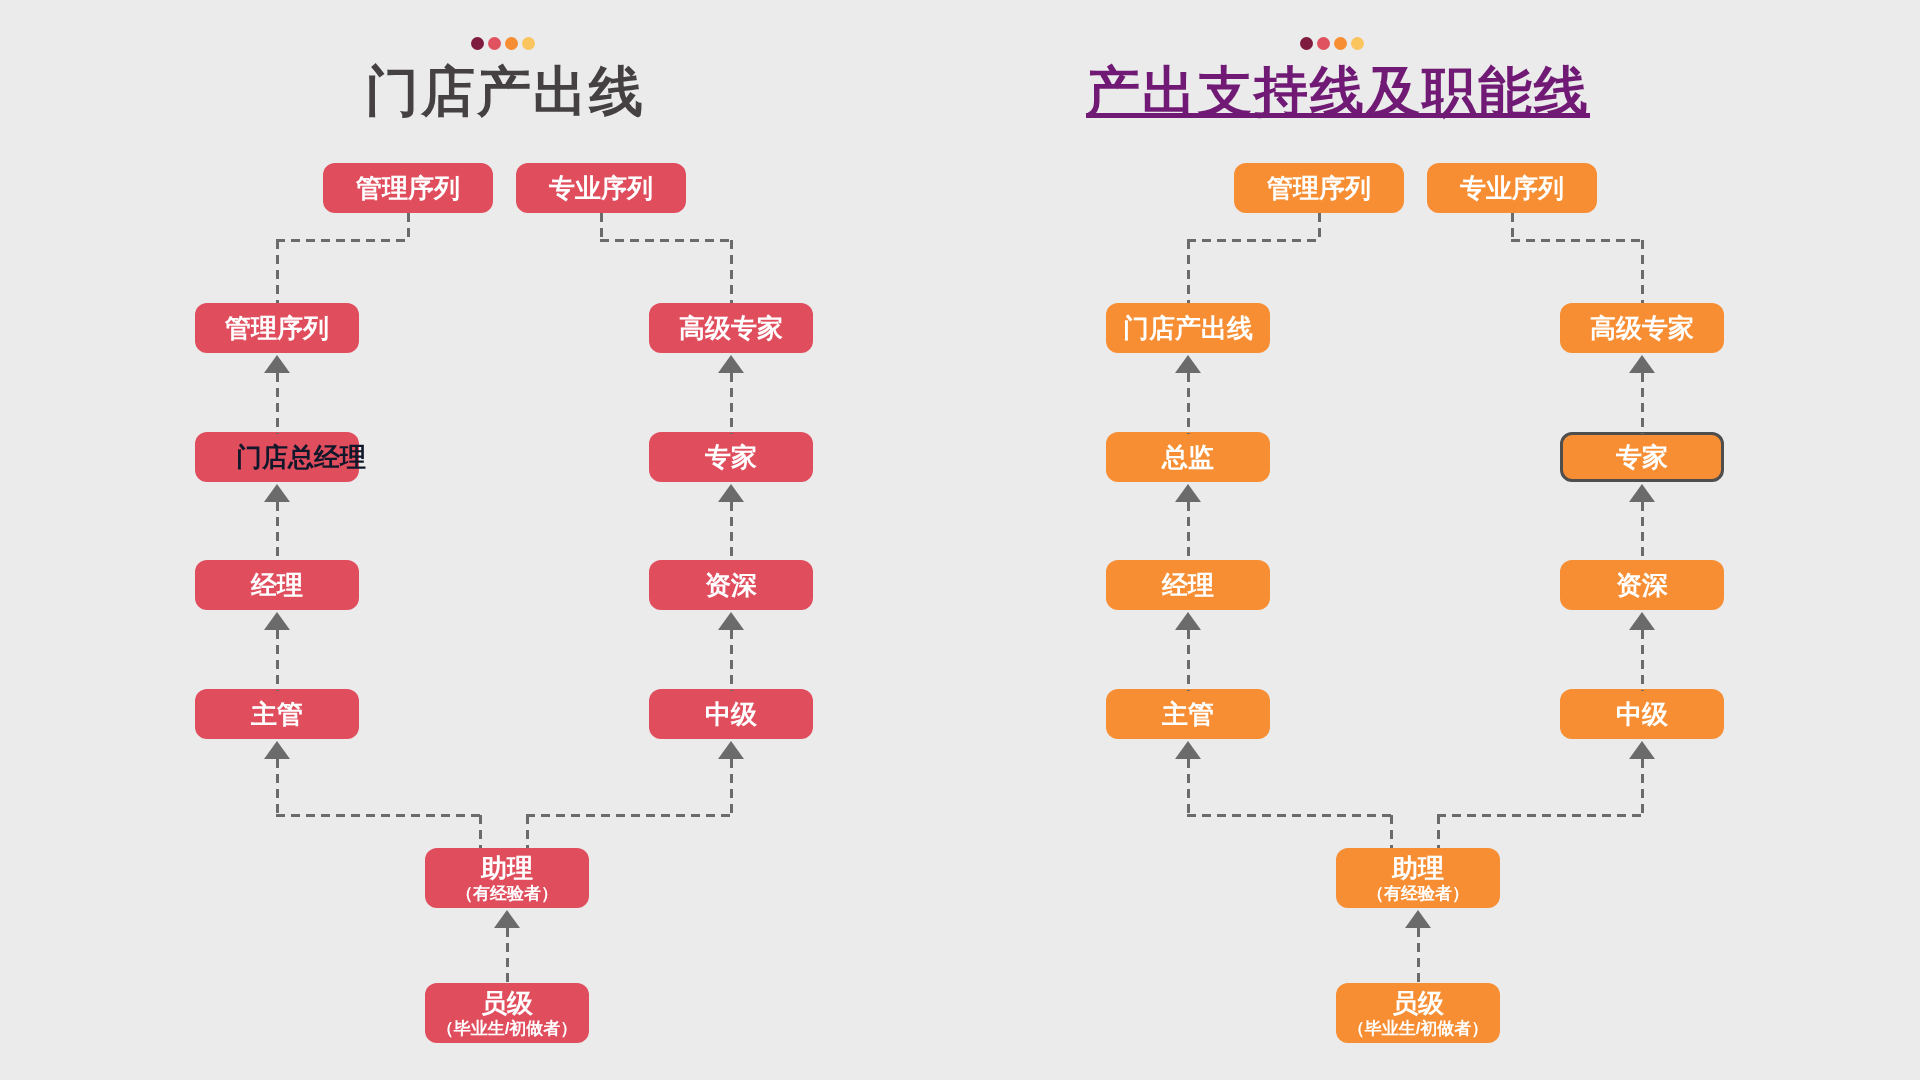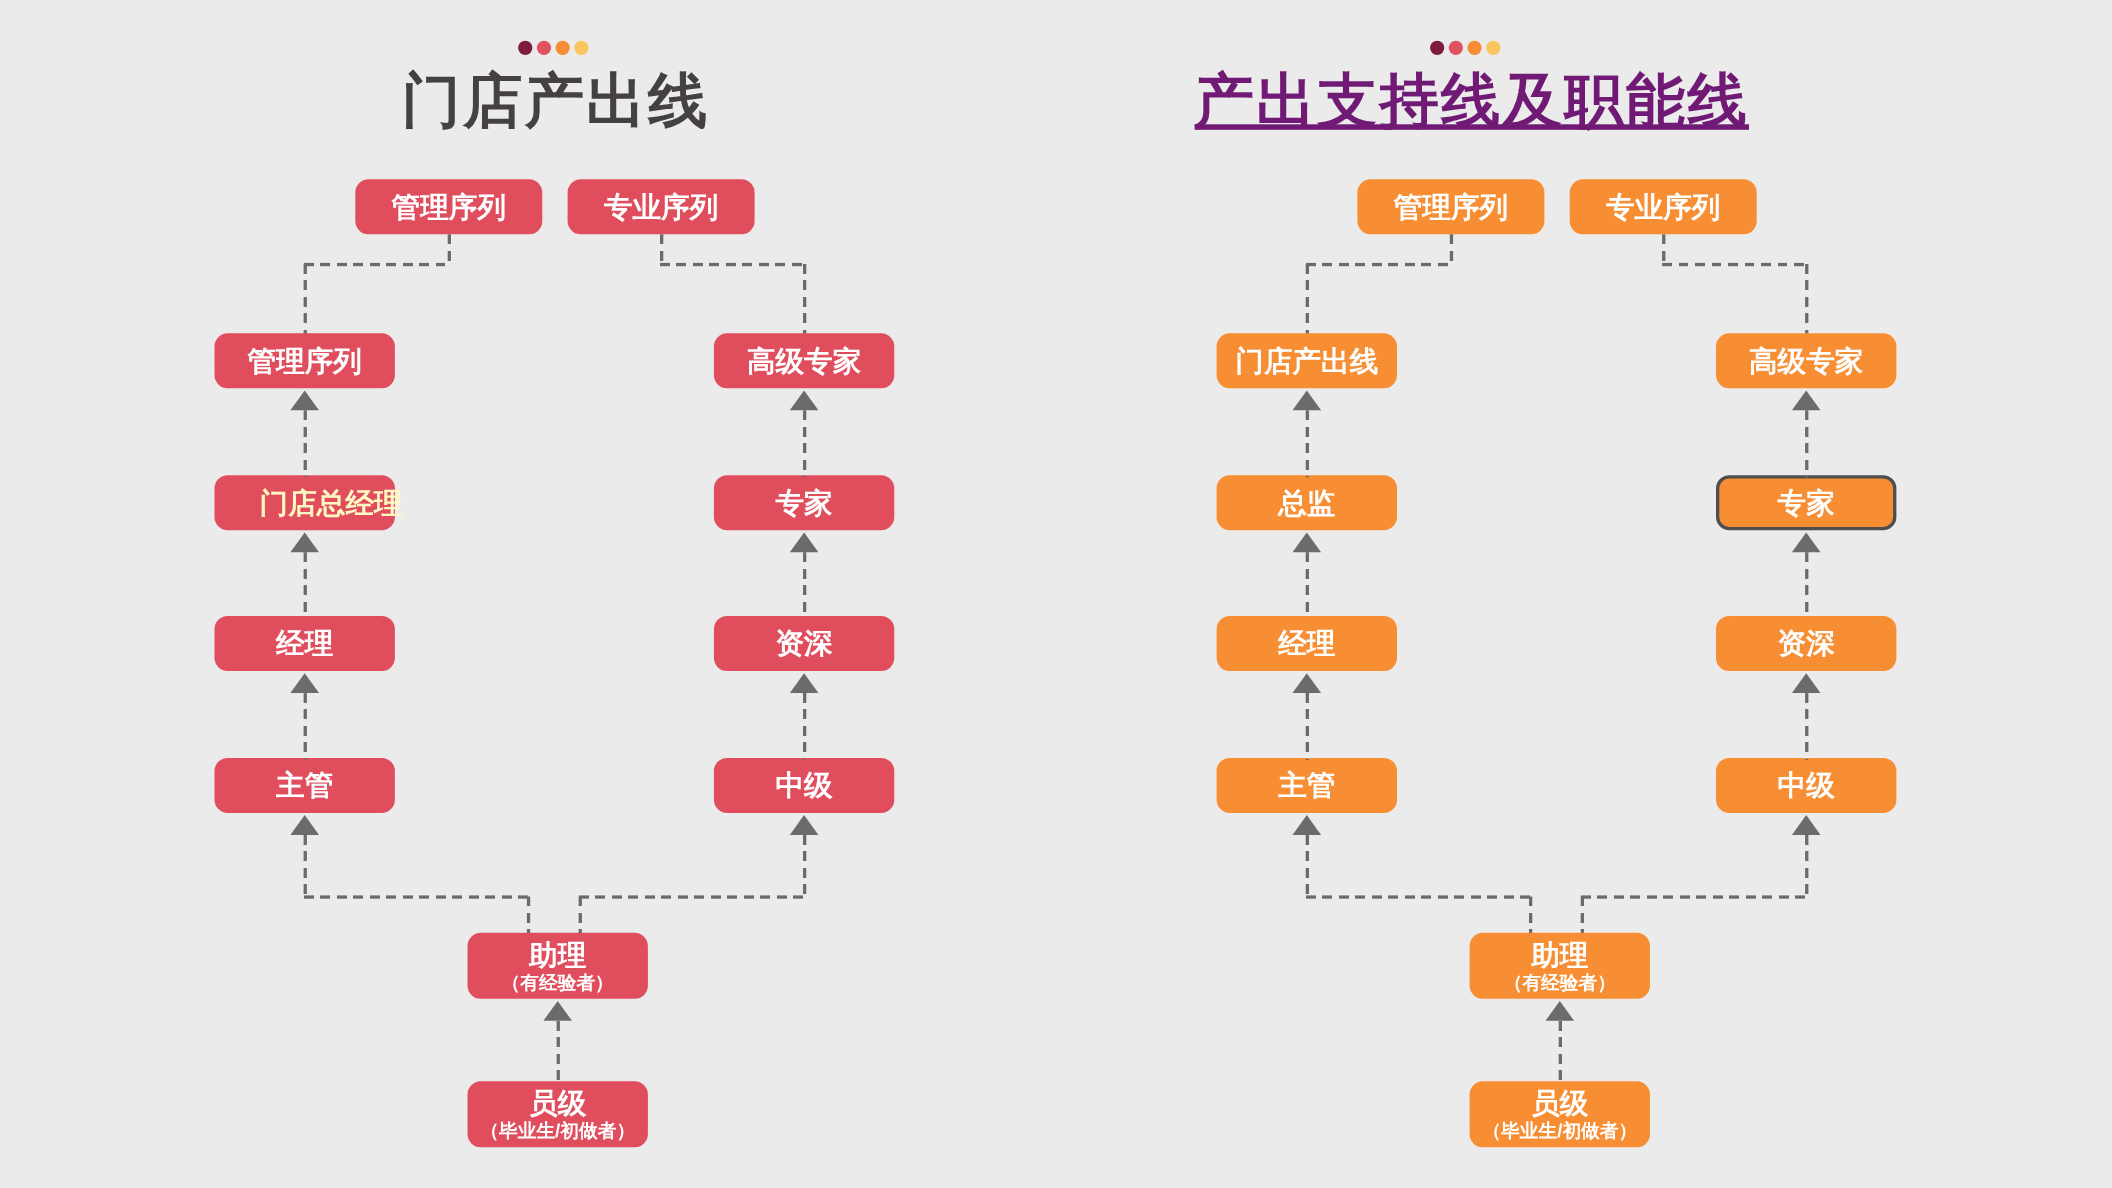--- a/index.html
+++ b/index.html
@@ -40,21 +40,21 @@
       <div class="chart-title" style="left: 505px; color: rgb(69, 65, 67);">门店产出线</div>
       <div class="box" style="left: 323px; top: 163px; width: 170px; height: 50px; background: rgb(224, 78, 94); color: rgb(255, 255, 255);">管理序列</div>
       <div class="box" style="left: 516px; top: 163px; width: 170px; height: 50px; background: rgb(224, 78, 94); color: rgb(255, 255, 255);">专业序列</div>
       <div class="vline" style="left: 406.5px; top: 213px; height: 28.5px; background-image: repeating-linear-gradient(rgb(107, 107, 107) 0px, rgb(107, 107, 107) 9px, transparent 9px, transparent 15px);"></div>
       <div class="hline" style="left: 275.5px; top: 238.5px; width: 134px; background-image: repeating-linear-gradient(to right, rgb(107, 107, 107) 0px, rgb(107, 107, 107) 9px, transparent 9px, transparent 15px);"></div>
       <div class="vline" style="left: 275.5px; top: 240px; height: 65px; background-image: repeating-linear-gradient(rgb(107, 107, 107) 0px, rgb(107, 107, 107) 9px, transparent 9px, transparent 15px);"></div>
       <div class="vline" style="left: 599.5px; top: 213px; height: 28.5px; background-image: repeating-linear-gradient(rgb(107, 107, 107) 0px, rgb(107, 107, 107) 9px, transparent 9px, transparent 15px);"></div>
       <div class="hline" style="left: 599.5px; top: 238.5px; width: 133px; background-image: repeating-linear-gradient(to right, rgb(107, 107, 107) 0px, rgb(107, 107, 107) 9px, transparent 9px, transparent 15px);"></div>
       <div class="vline" style="left: 729.5px; top: 240px; height: 65px; background-image: repeating-linear-gradient(rgb(107, 107, 107) 0px, rgb(107, 107, 107) 9px, transparent 9px, transparent 15px);"></div>
       <div class="box" style="left: 195px; top: 303px; width: 164px; height: 50px; background: rgb(224, 78, 94); color: rgb(255, 255, 255);">管理序列</div>
-      <div class="box" style="left: 195px; top: 432px; width: 164px; height: 50px; background: rgb(224, 78, 94); color: #fef9c3; padding-left: 48px;">门店总经理</div>
+      <div class="box" style="left: 195px; top: 432px; width: 164px; height: 50px; background: rgb(224, 78, 94); color: #0f172a; padding-left: 48px;">门店总经理</div>
       <div class="box" style="left: 195px; top: 560px; width: 164px; height: 50px; background: rgb(224, 78, 94); color: rgb(255, 255, 255);">经理</div>
       <div class="box" style="left: 195px; top: 689px; width: 164px; height: 50px; background: rgb(224, 78, 94); color: rgb(255, 255, 255);">主管</div>
       <div class="box" style="left: 649px; top: 303px; width: 164px; height: 50px; background: rgb(224, 78, 94); color: rgb(255, 255, 255);">高级专家</div>
       <div class="box" style="left: 649px; top: 432px; width: 164px; height: 50px; background: rgb(224, 78, 94); color: rgb(255, 255, 255);">专家</div>
       <div class="box" style="left: 649px; top: 560px; width: 164px; height: 50px; background: rgb(224, 78, 94); color: rgb(255, 255, 255);">资深</div>
       <div class="box" style="left: 649px; top: 689px; width: 164px; height: 50px; background: rgb(224, 78, 94); color: rgb(255, 255, 255);">中级</div>
       <div class="arrow" style="left: 264px; top: 355px; border-bottom: 18px solid rgb(107, 107, 107);"></div>
       <div class="vline" style="left: 275.5px; top: 373px; height: 61px; background-image: repeating-linear-gradient(rgb(107, 107, 107) 0px, rgb(107, 107, 107) 9px, transparent 9px, transparent 15px);"></div>
       <div class="arrow" style="left: 264px; top: 484px; border-bottom: 18px solid rgb(107, 107, 107);"></div>
       <div class="vline" style="left: 275.5px; top: 502px; height: 60px; background-image: repeating-linear-gradient(rgb(107, 107, 107) 0px, rgb(107, 107, 107) 9px, transparent 9px, transparent 15px);"></div>

